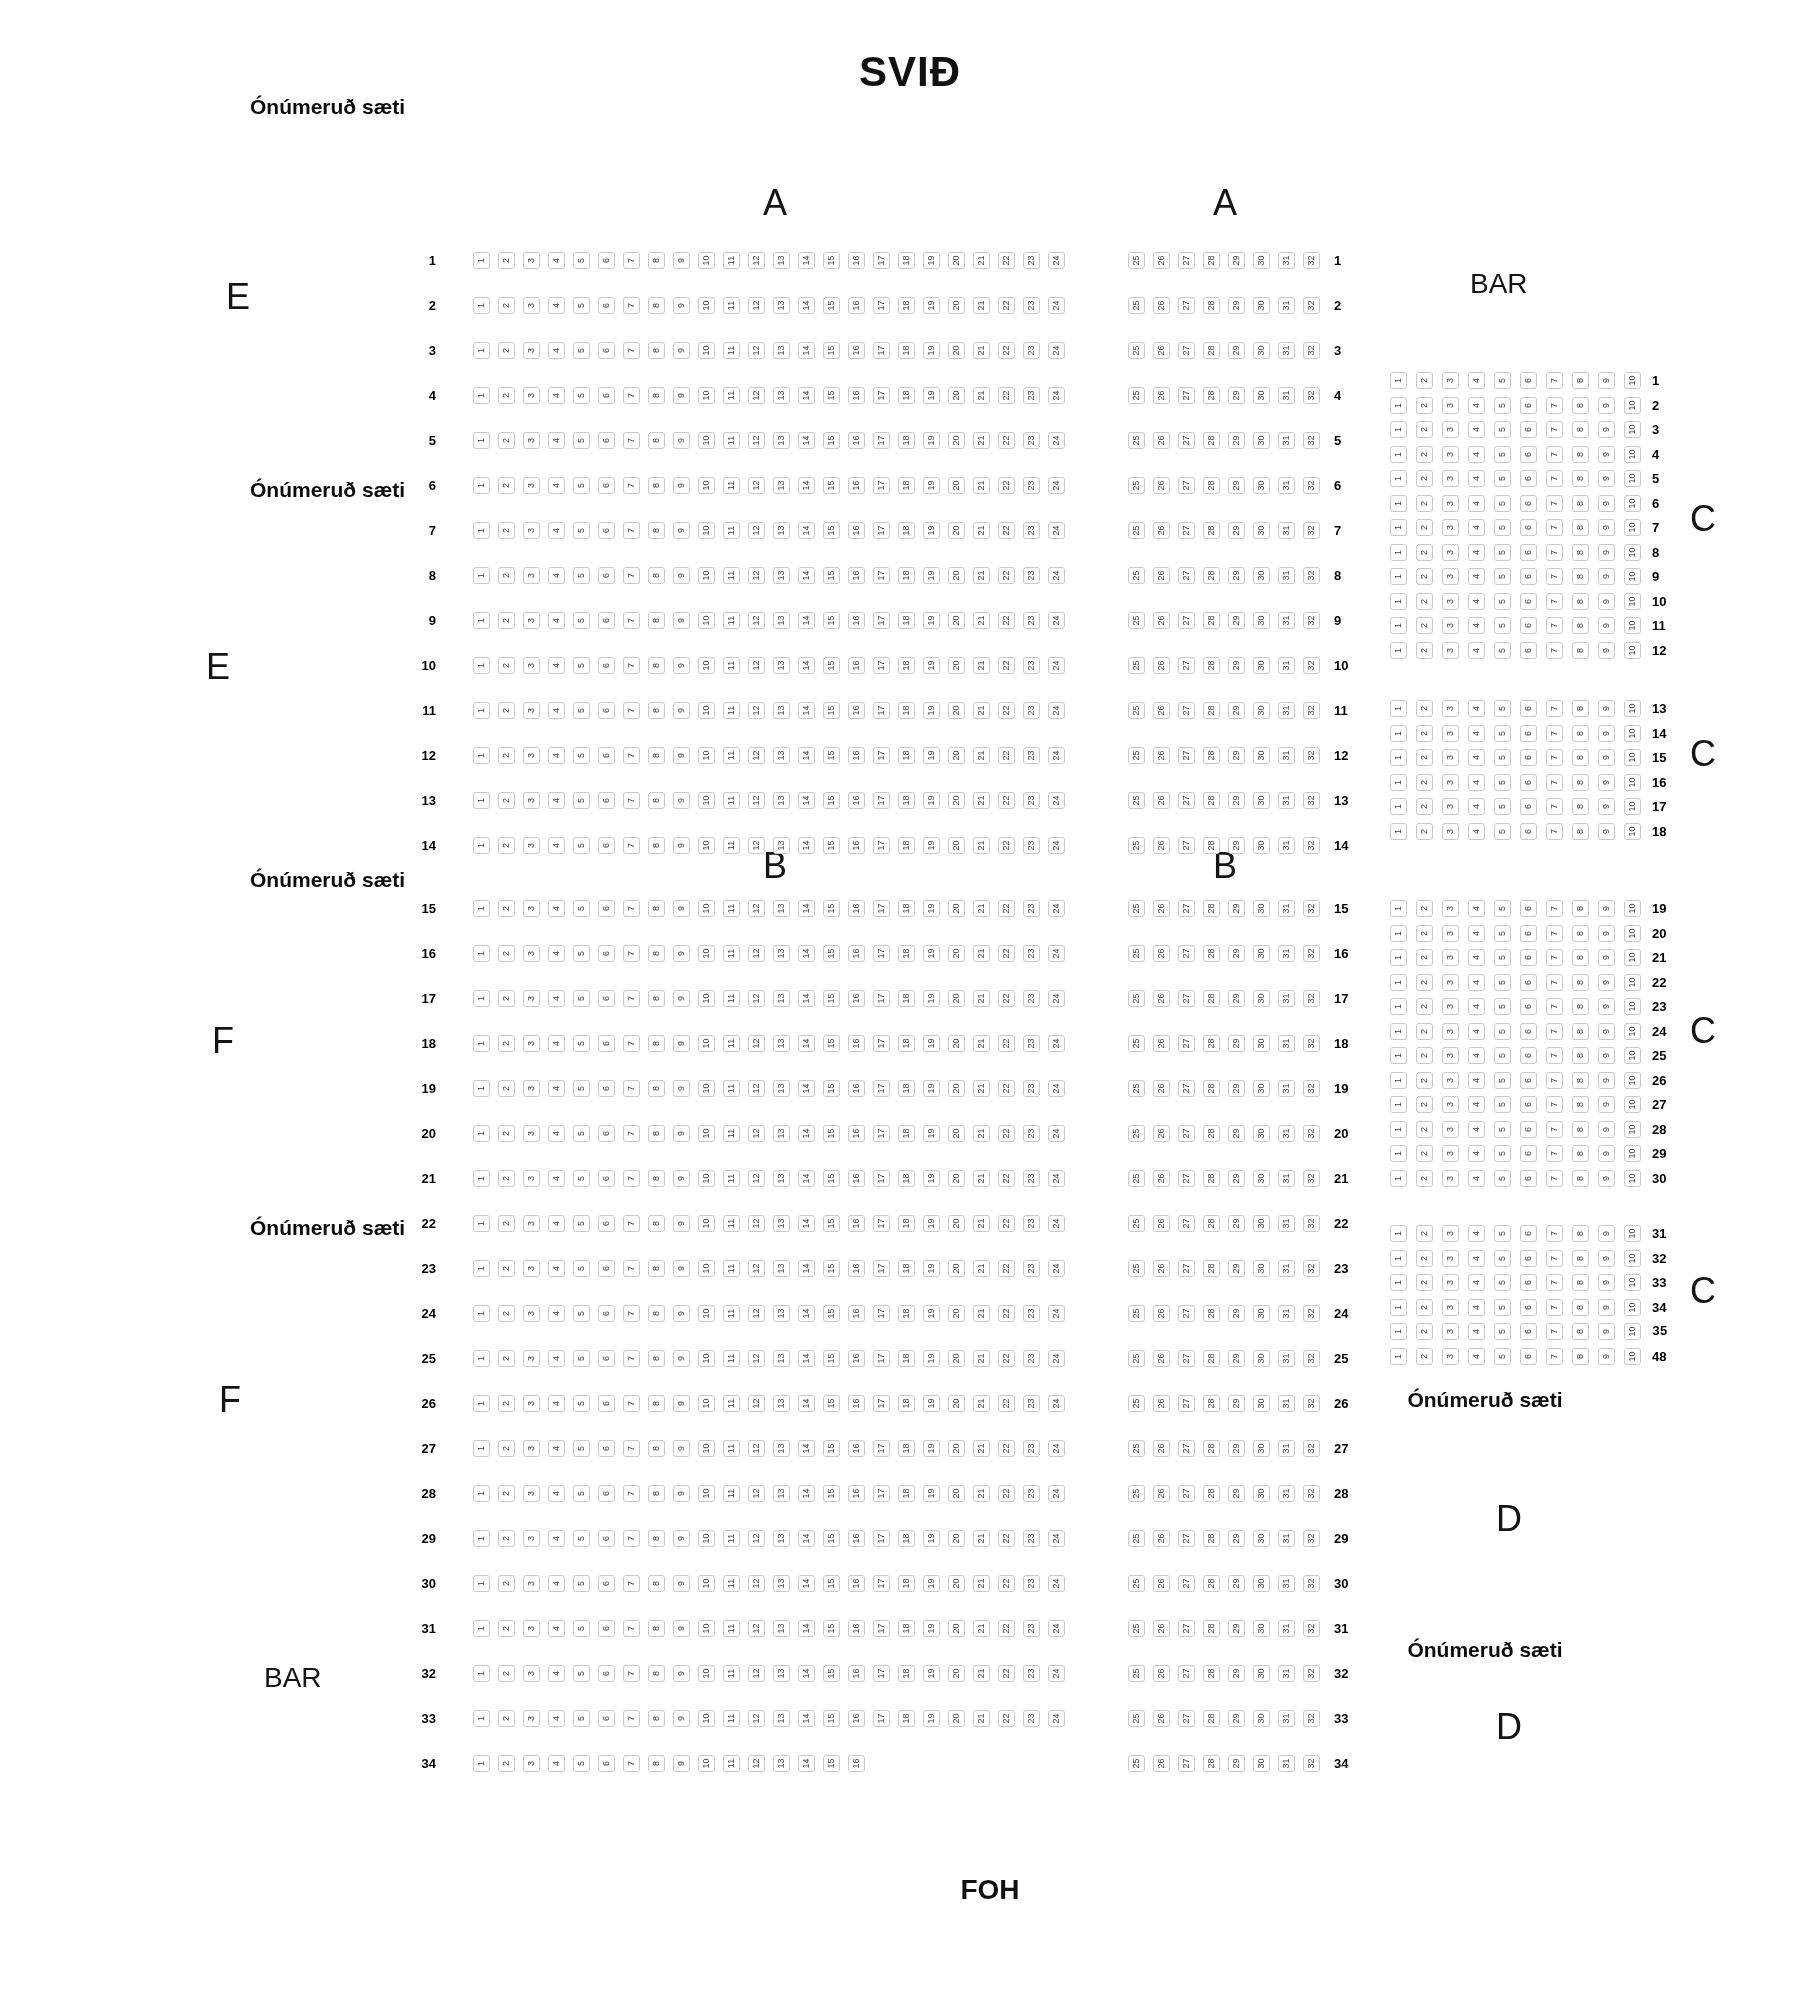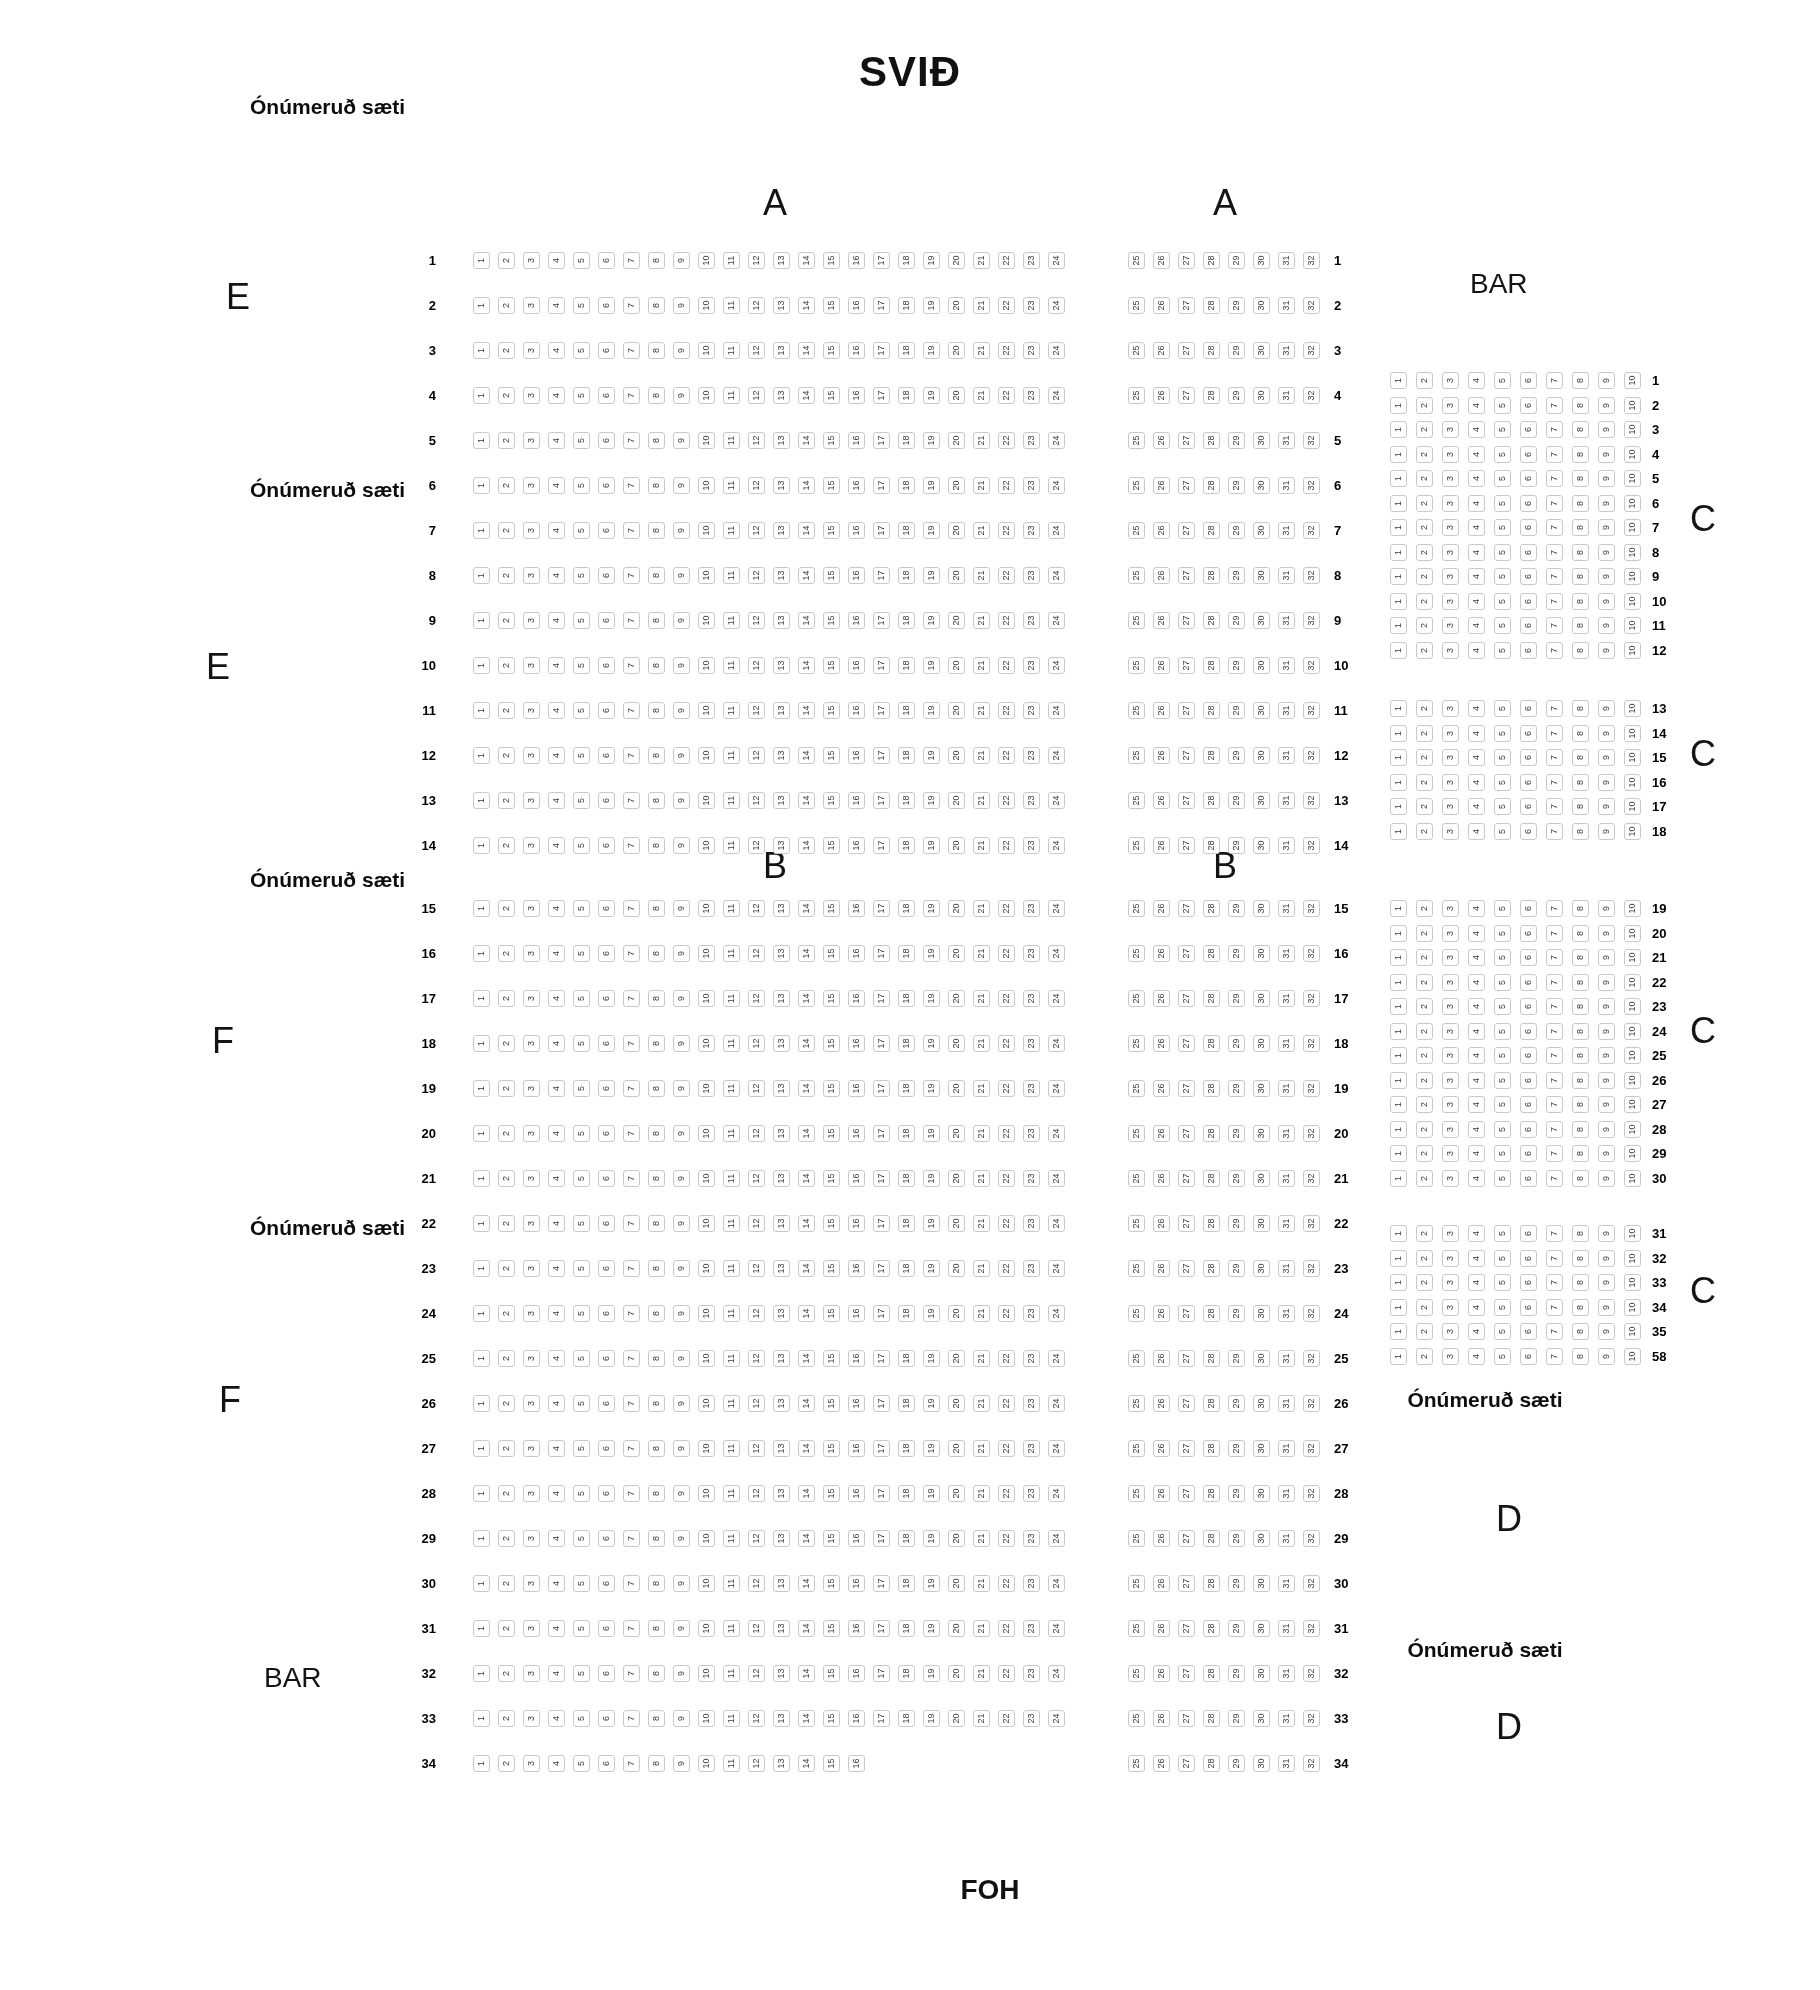--- a/index.html
+++ b/index.html
@@ -4457,21 +4457,21 @@
       </div>
       <div class="seat" style="left: 1572px; top: 1323px;">
         <span>8</span>
       </div>
       <div class="seat" style="left: 1598px; top: 1323px;">
         <span>9</span>
       </div>
       <div class="seat" style="left: 1624px; top: 1323px;">
         <span>10</span>
       </div>
-      <div class="row-num r" style="left: 1652px; top: 1323px;">35</div>
+      <div class="row-num r" style="left: 1652px; top: 1323px; font-family: Liberation Mono, monospace;">35</div>
       <div class="seat" style="left: 1390px; top: 1347.5px;">
         <span>1</span>
       </div>
       <div class="seat" style="left: 1416px; top: 1347.5px;">
         <span>2</span>
       </div>
       <div class="seat" style="left: 1442px; top: 1347.5px;">
         <span>3</span>
       </div>
       <div class="seat" style="left: 1468px; top: 1347.5px;">
@@ -4488,16 +4488,16 @@
       </div>
       <div class="seat" style="left: 1572px; top: 1347.5px;">
         <span>8</span>
       </div>
       <div class="seat" style="left: 1598px; top: 1347.5px;">
         <span>9</span>
       </div>
       <div class="seat" style="left: 1624px; top: 1347.5px;">
         <span>10</span>
       </div>
-      <div class="row-num r" style="left: 1652px; top: 1347.5px;">58</div>
+      <div class="row-num r" style="left: 1652px; top: 1347.5px;">48</div>
     </div>
 
 </div>
 
 </body></html>

